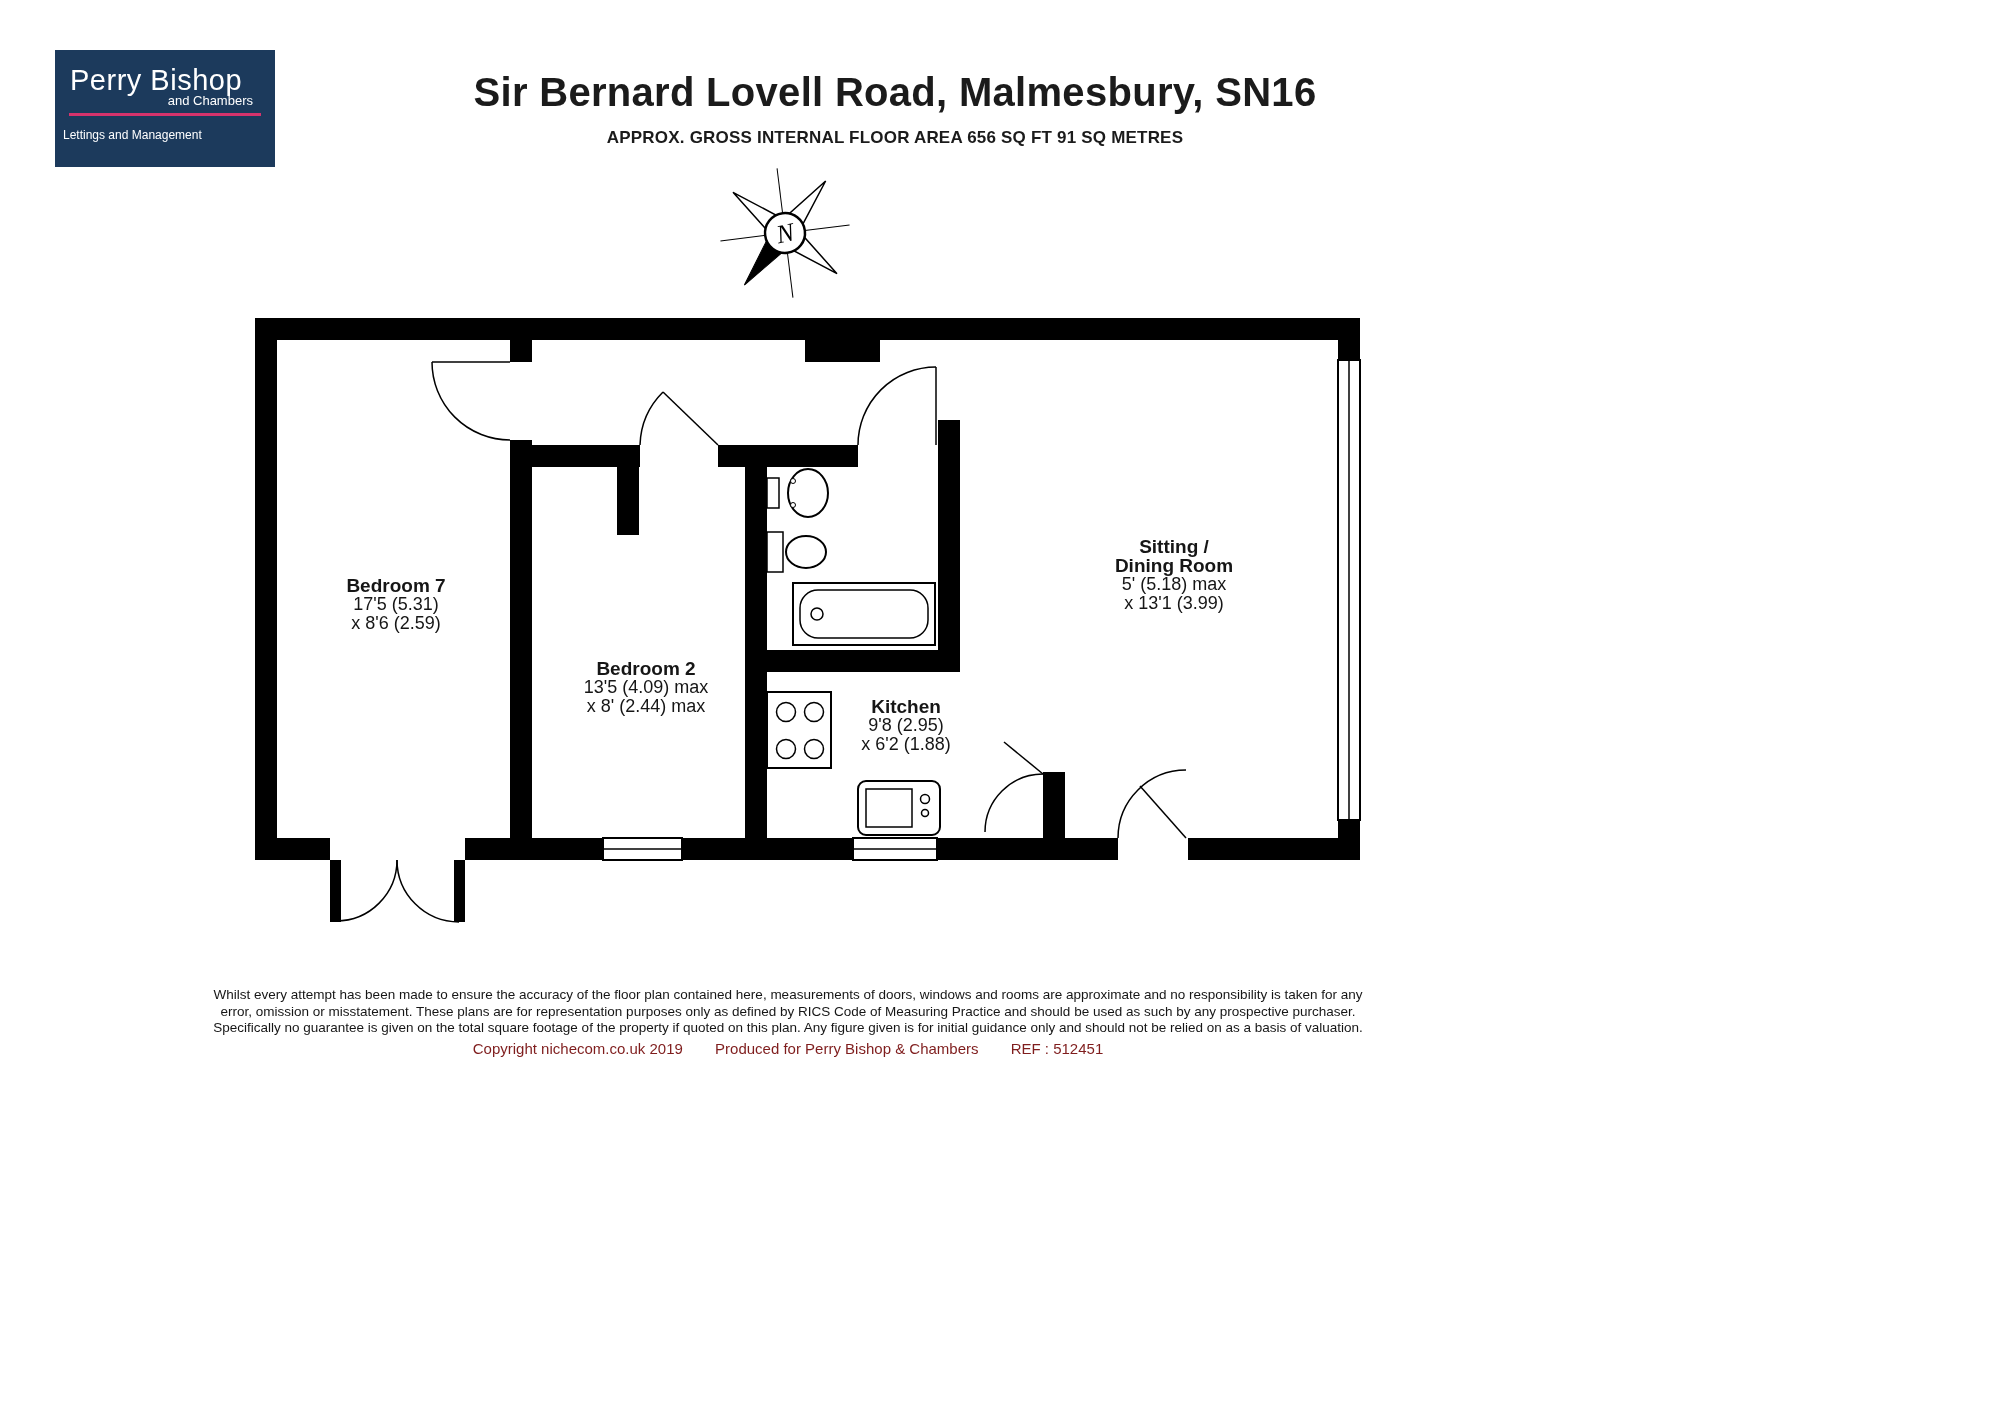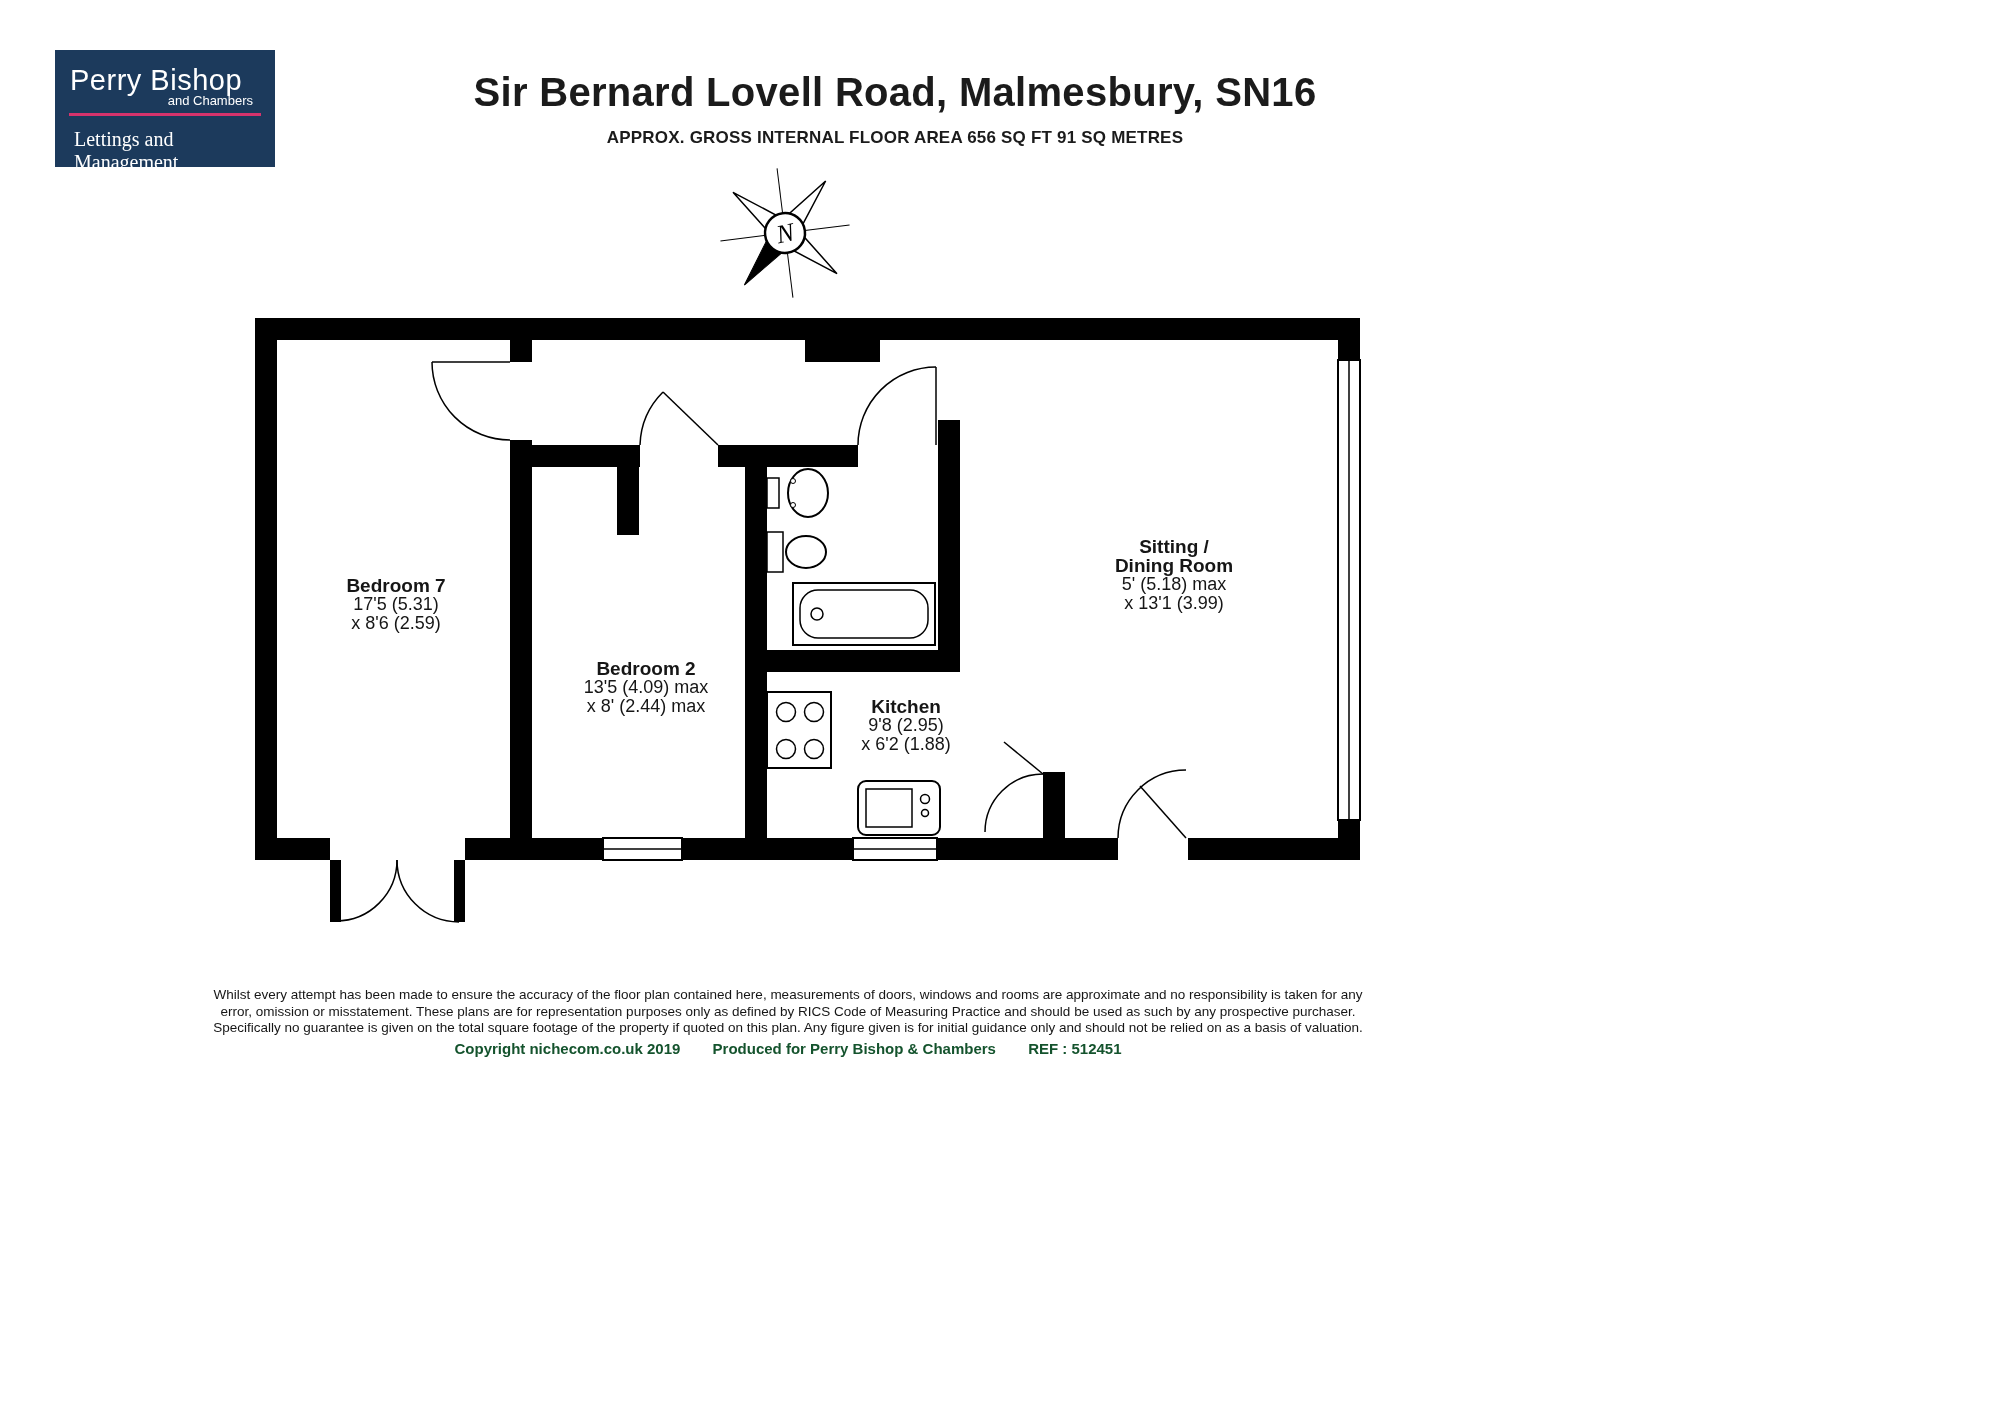--- a/index.html
+++ b/index.html
@@ -5,42 +5,42 @@
   html,body{margin:0;padding:0;background:#ffffff;}
   .page{position:relative;width:2000px;height:1414px;background:#fff;overflow:hidden;
         font-family:"Liberation Sans",sans-serif;color:#161616;}
 
   
   .logo{position:absolute;left:55px;top:50px;width:220px;height:117px;
         background:var(--navy,#1c3a5c);color:#fff;box-sizing:border-box;padding-top:14px;}
   .logo-name{font-size:29px;letter-spacing:.5px;padding-left:15px;line-height:32px;}
   .logo-tagline{font-size:13px;text-align:right;padding-right:22px;margin-top:-3px;}
   .logo-rule{height:3px;background:var(--accent,#d6336c);margin:5px 14px 0 14px;}
-  .logo-dept{font-size:20px;padding-left:19px;margin-top:12px;font-family:Liberation Serif, serif;}
+  .logo-dept{font-size:12px;padding-left:8px;margin-top:12px;}
 
   
   .header{position:absolute;left:0;top:70px;width:1790px;text-align:center;color:#1b1b1b;}
   .title{font-size:40px;font-weight:bold;letter-spacing:.3px;}
   .subtitle{font-size:17px;font-weight:bold;margin-top:13px;letter-spacing:.2px;}
 
   
   .plan-svg{position:absolute;left:0;top:0;}
   .room-label{position:absolute;width:220px;text-align:center;color:#161616;
               font-size:18px;line-height:19px;}
   .room-label .rname{font-weight:bold;font-size:19px;}
   .pos-bedroom1{left:286px;top:576px;}
   .pos-bedroom2{left:536px;top:659px;}
   .pos-kitchen{left:796px;top:697px;}
   .pos-sitting{left:1064px;top:537px;}
 
   
   .disclaimer{position:absolute;left:113px;top:987px;width:1350px;text-align:center;
               font-size:13.5px;line-height:16.5px;color:#161616;}
   .copyright{position:absolute;left:113px;top:1040px;width:1350px;text-align:center;
-             font-size:15px;font-weight:bold;color:#14532d;}
+             font-size:15px;font-weight:normal;color:#7f1d1d;}
   .copyright span{margin:0 14px;}
 </style>
 </head>
 <body>
 
 <div class="page">
 
   <div class="logo">
     <div class="logo-name">Perry Bishop</div>
     <div class="logo-tagline">and Chambers</div>

